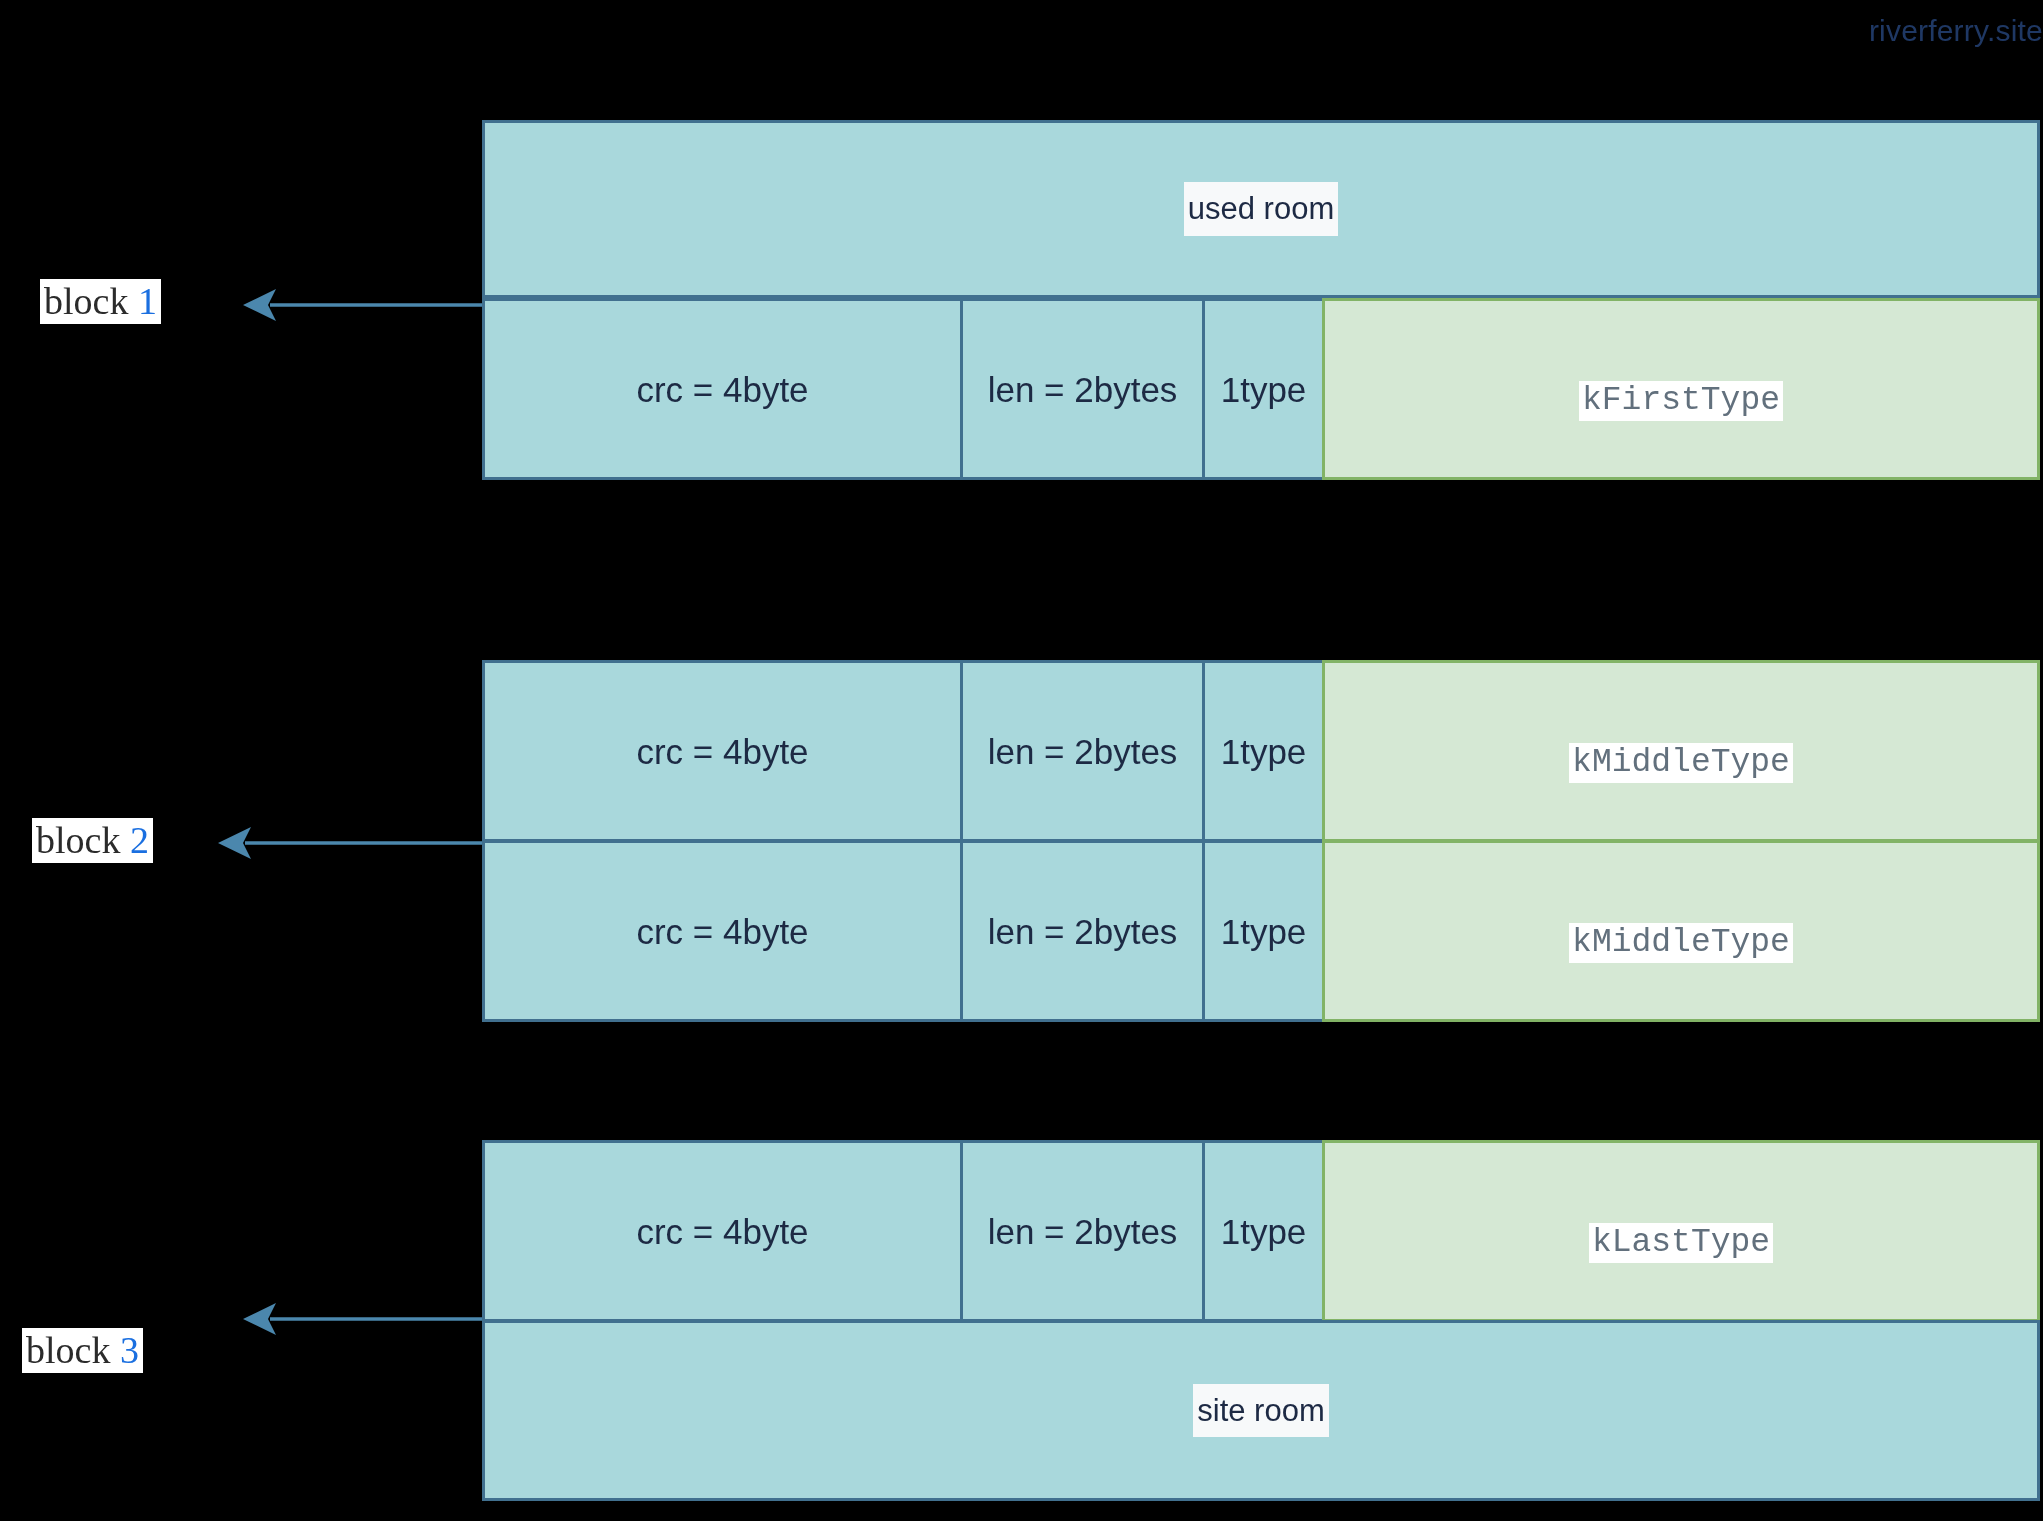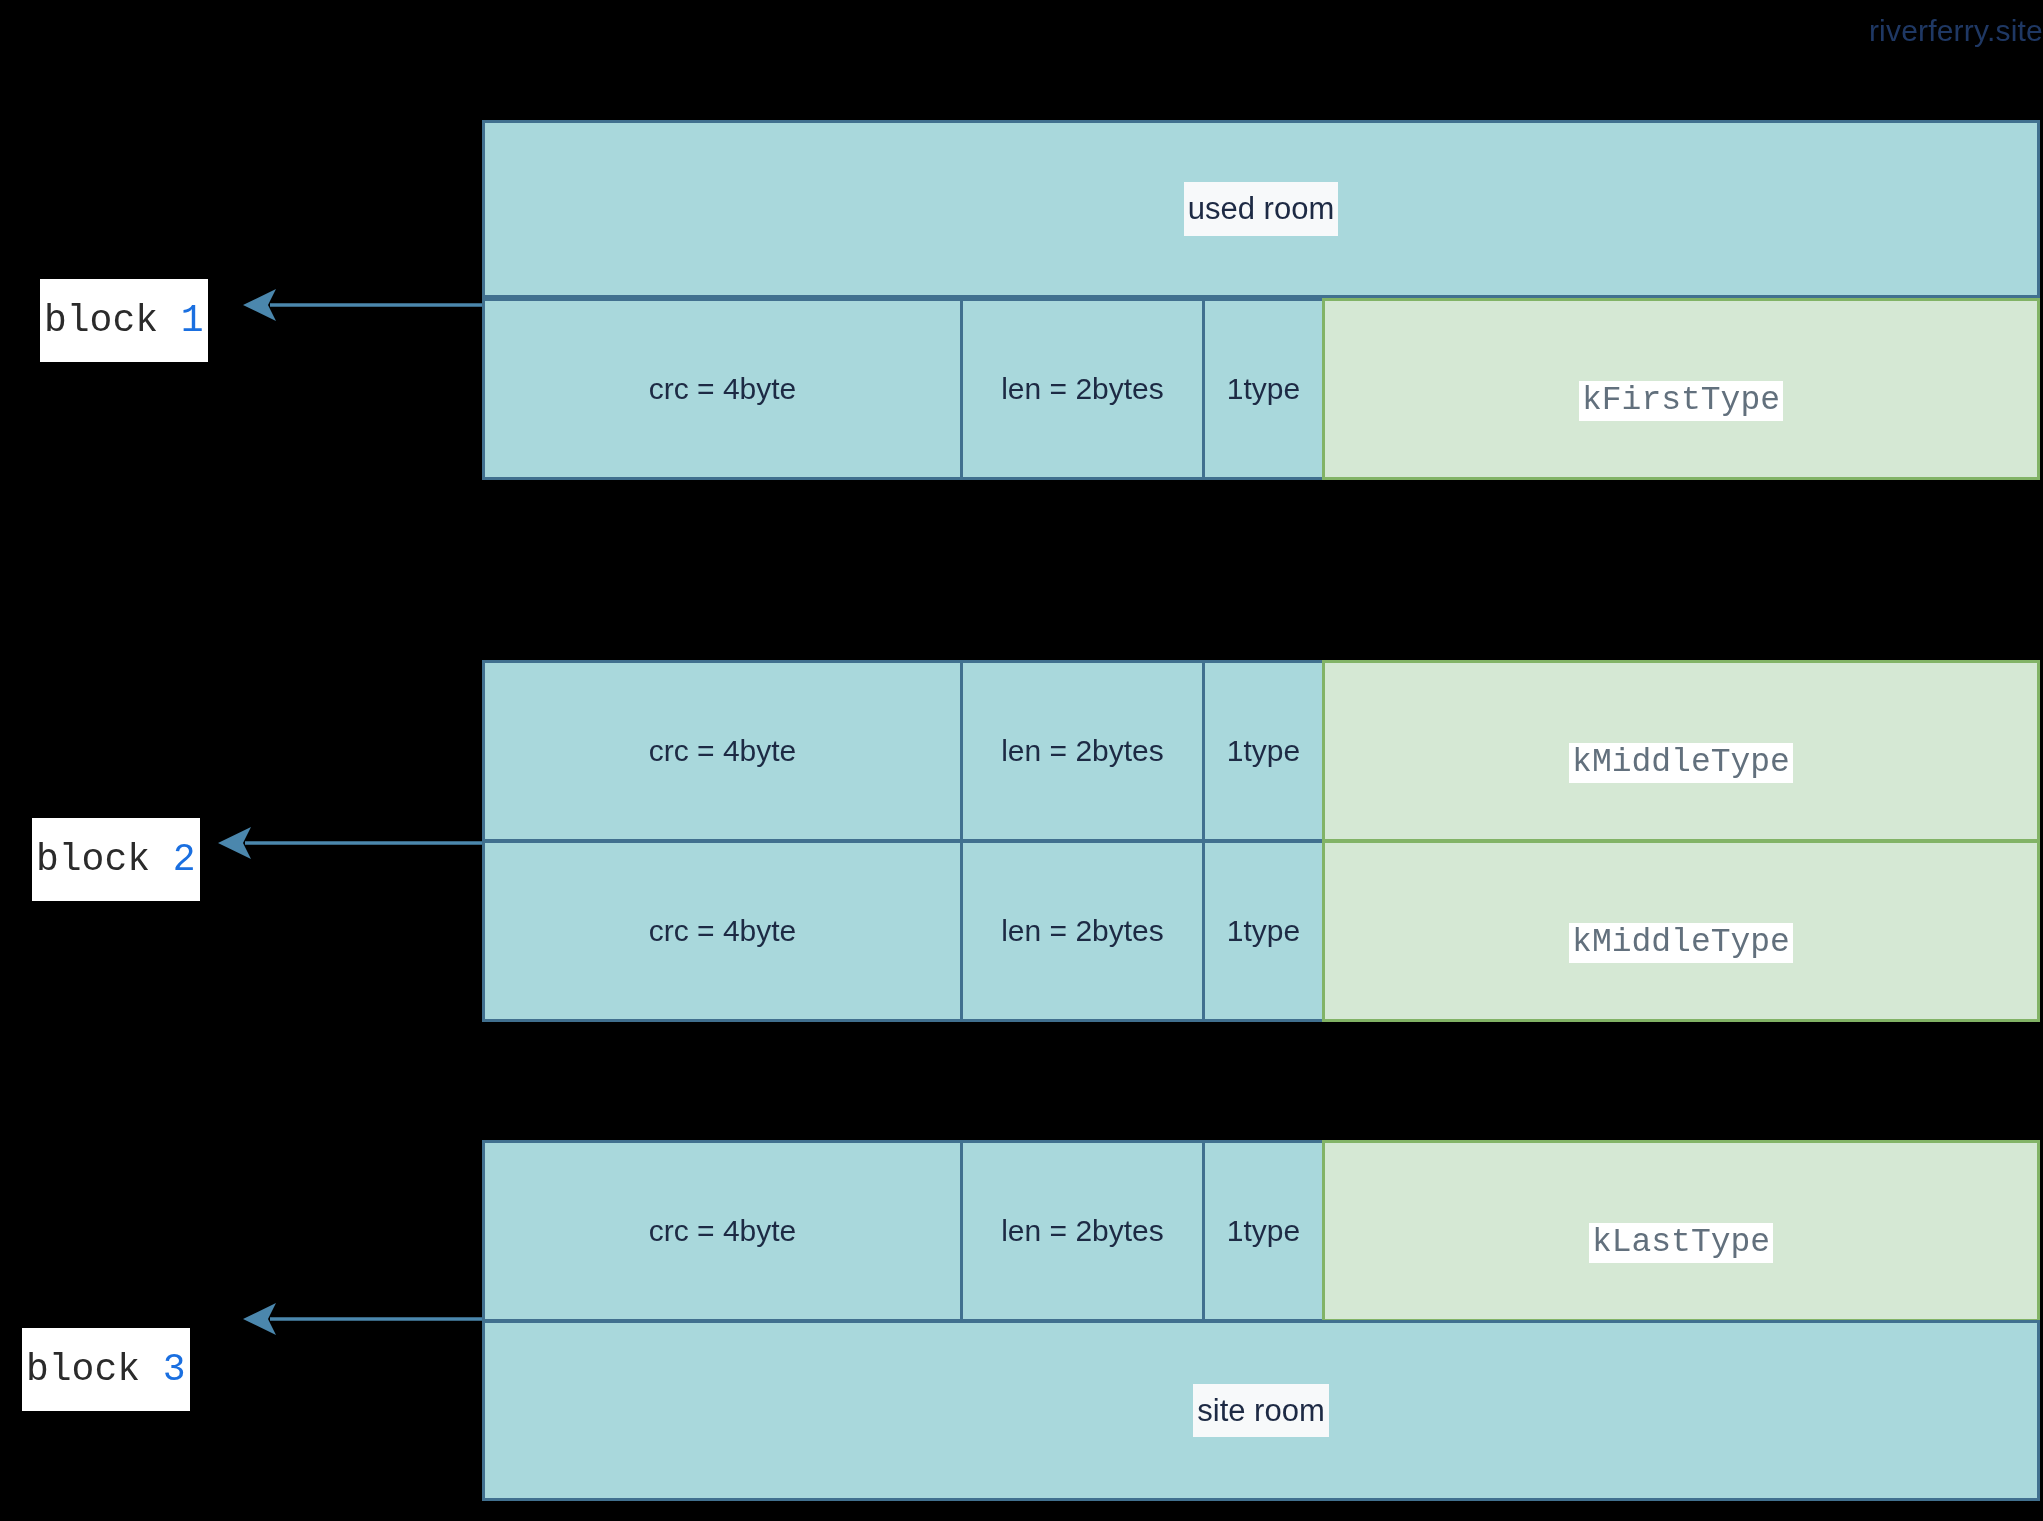--- a/index.html
+++ b/index.html
@@ -42,21 +42,21 @@
     border: 3px solid #41708f;
   }
   .green {
     background: #d5e8d4;
     border: 3px solid #82b366;
   }
 
   
   .cell-label {
     font-family: "Liberation Sans", sans-serif;
-    font-size: 30px;
+    font-size: 35px;
     color: #1d2a44;
     white-space: nowrap;
     line-height: 1;
   }
   .room-label {
     font-family: "Liberation Sans", sans-serif;
     font-size: 31px;
     color: #1d2a44;
     background: #f7f9fa;
     padding: 10px 4px;
@@ -72,22 +72,22 @@
     white-space: nowrap;
     line-height: 1.08;
     letter-spacing: 0px;
     margin-top: 24px;
   }
 
   
   .block-tag {
     position: absolute;
     background: #ffffff;
-    padding: 20px 4px;
-    font-family: Liberation Mono, monospace;
+    padding: 1px 4px;
+    font-family: Liberation Serif, serif;
     font-size: 38px;
     line-height: 1.14;
     white-space: nowrap;
     text-align: center;
   }
   .block-tag .word { color: #2b2b2b; }
   .block-tag .num  { color: #1a6fe0; }
 
   
   .arrow-svg {

